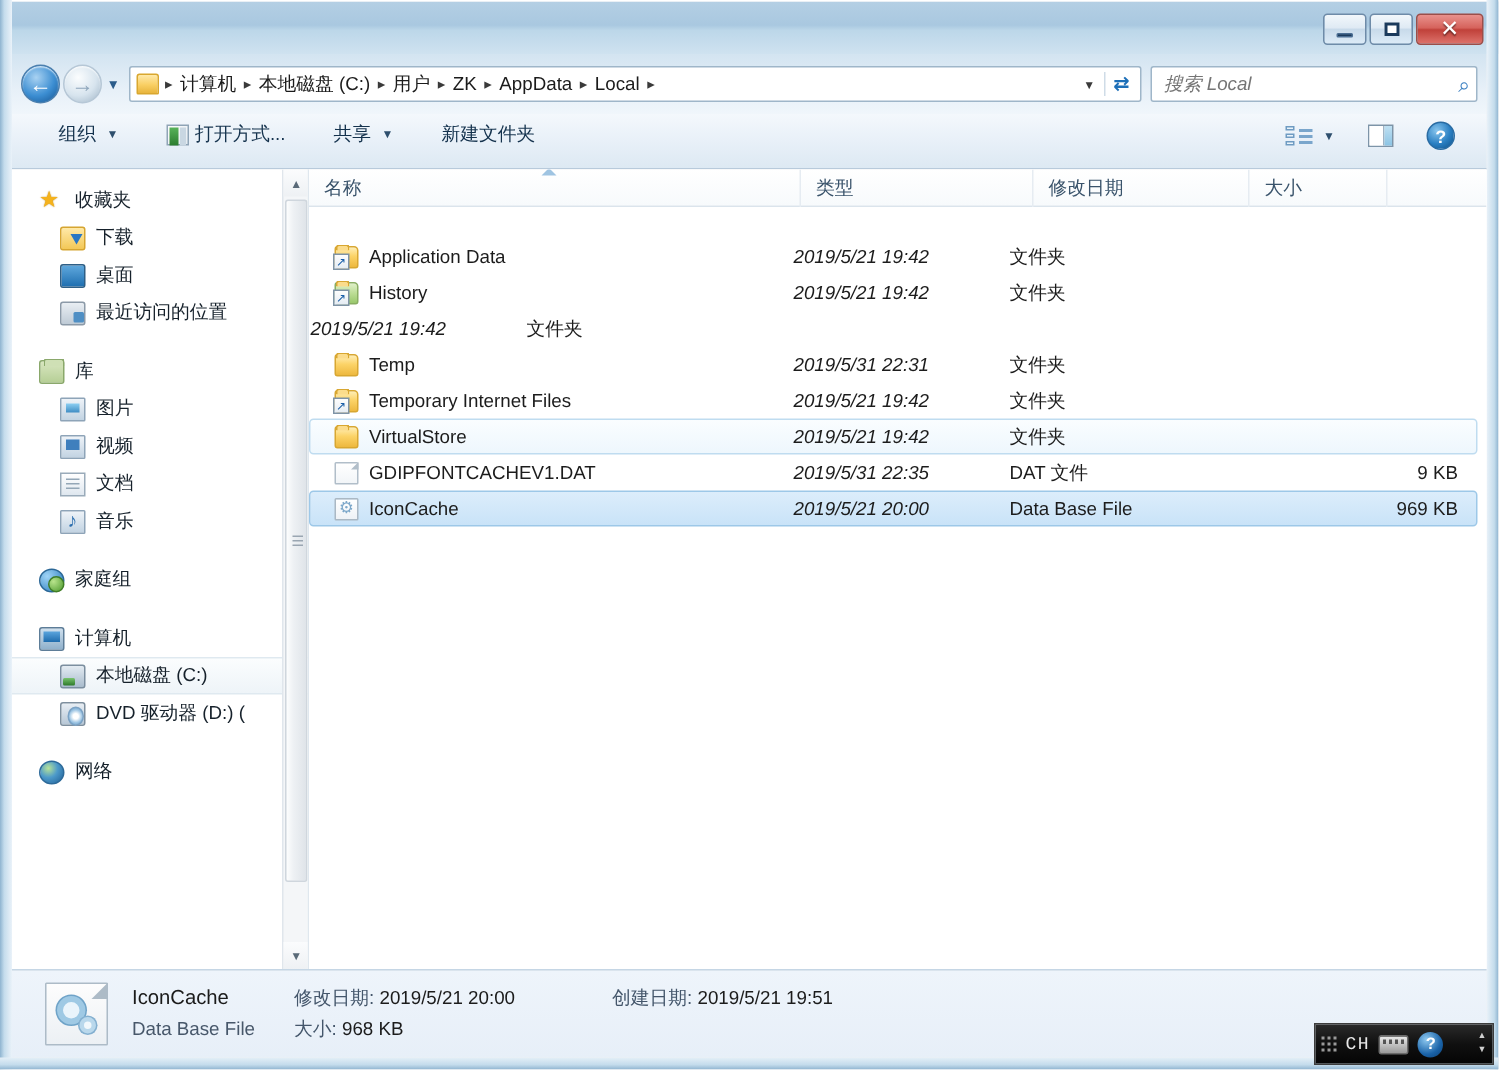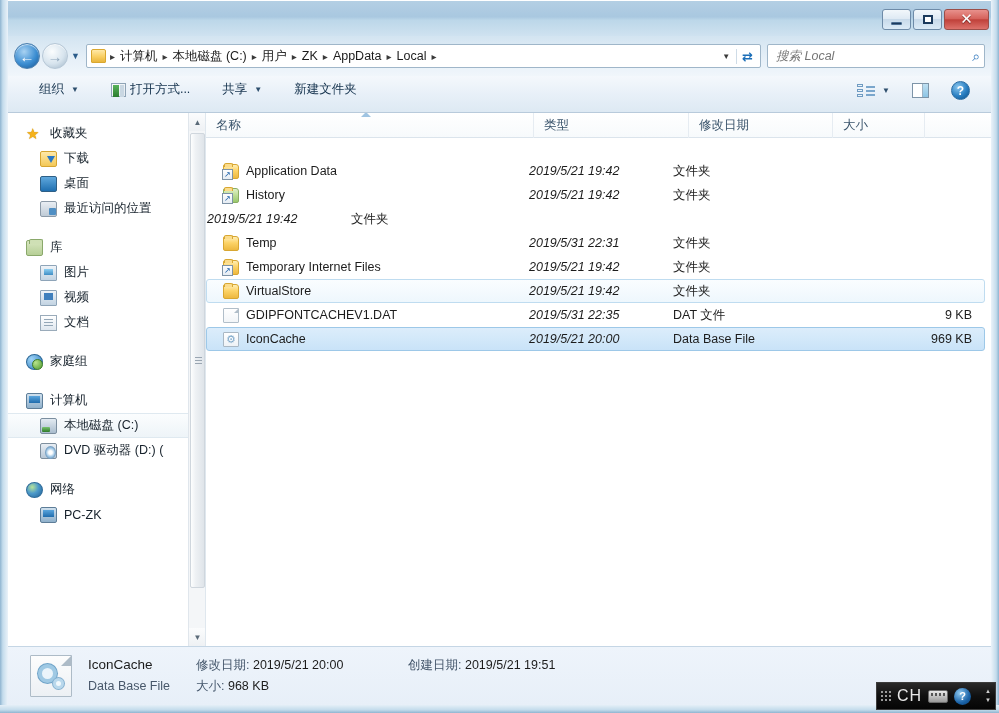--- a/index.html
+++ b/index.html
@@ -377,21 +377,21 @@
   .ime-bar {
     position: absolute; right: 3px; bottom: 3px;
     width: 120px; height: 28px;
     background: linear-gradient(to bottom,#2a2a2a 0%, #101010 50%, #050505 100%);
     border: 1px solid #3c3c3c;
     display: flex; align-items: center; gap: 6px; padding: 0 4px;
     z-index: 40;
   }
   .ime-grip { display:grid; grid-template-columns: repeat(3,2px); grid-template-rows: repeat(3,2px); gap:2px; }
   .ime-grip span { width:2px; height:2px; background:#9a9a9a; }
-  .ime-lang { color:#e8e8e8; font-size:16px; font-family:Liberation Sans, sans-serif; letter-spacing:1px;}
+  .ime-lang { color:#e8e8e8; font-size:12px; font-family:Liberation Mono, monospace; letter-spacing:1px;}
   .ime-kbd { width:20px; height:13px; background:linear-gradient(to bottom,#e9e9e9,#9a9a9a); border:1px solid #6b6b6b; border-radius:2px; position:relative;}
   .ime-kbd::after{content:"";position:absolute;left:2px;top:2px;width:15px;height:3px;background:repeating-linear-gradient(to right,#555 0 2px,transparent 2px 4px);}
   .ime-help { width:17px;height:17px;border-radius:50%;background:radial-gradient(circle at 35% 30%,#8fc9f0,#1a63a8 60%,#0b3f74);color:#fff;font-size:11px;font-weight:bold;display:flex;align-items:center;justify-content:center;}
   .ime-caret { margin-left:auto; display:flex; flex-direction:column; gap:4px; }
   .ime-caret span { color:#cfcfcf; font-size:6px; line-height:5px;}
 </style>
 </head>
 <body>
 
 <div id="window">
@@ -533,20 +533,24 @@
           <span>图片</span>
         </div>
         <div class="nav-item child">
           <span class="nav-ico ico-media ico-video"></span>
           <span>视频</span>
         </div>
         <div class="nav-item child">
           <span class="nav-ico ico-docs"></span>
           <span>文档</span>
         </div>
+        <div class="nav-item child">
+          <span class="nav-ico ico-media ico-music"></span>
+          <span>音乐</span>
+        </div>
 
         <div class="nav-gap"></div>
 
         <div class="nav-item">
           <span class="nav-ico ico-homegroup"></span>
           <span>家庭组</span>
         </div>
 
         <div class="nav-gap"></div>
 
@@ -561,24 +565,20 @@
         <div class="nav-item child">
           <span class="nav-ico ico-dvd"></span>
           <span>DVD 驱动器 (D:) (</span>
         </div>
 
         <div class="nav-gap"></div>
 
         <div class="nav-item">
           <span class="nav-ico ico-network"></span>
           <span>网络</span>
-        </div>
-        <div class="nav-item child">
-          <span class="nav-ico ico-pc"></span>
-          <span>PC-ZK</span>
         </div>
       </div>
 
       <div class="sb-scroll">
         <div class="sb-arrow">▲</div>
         <div class="sb-thumb">
           <span class="sb-grip">
             <span></span>
               <span></span>
               <span></span>

